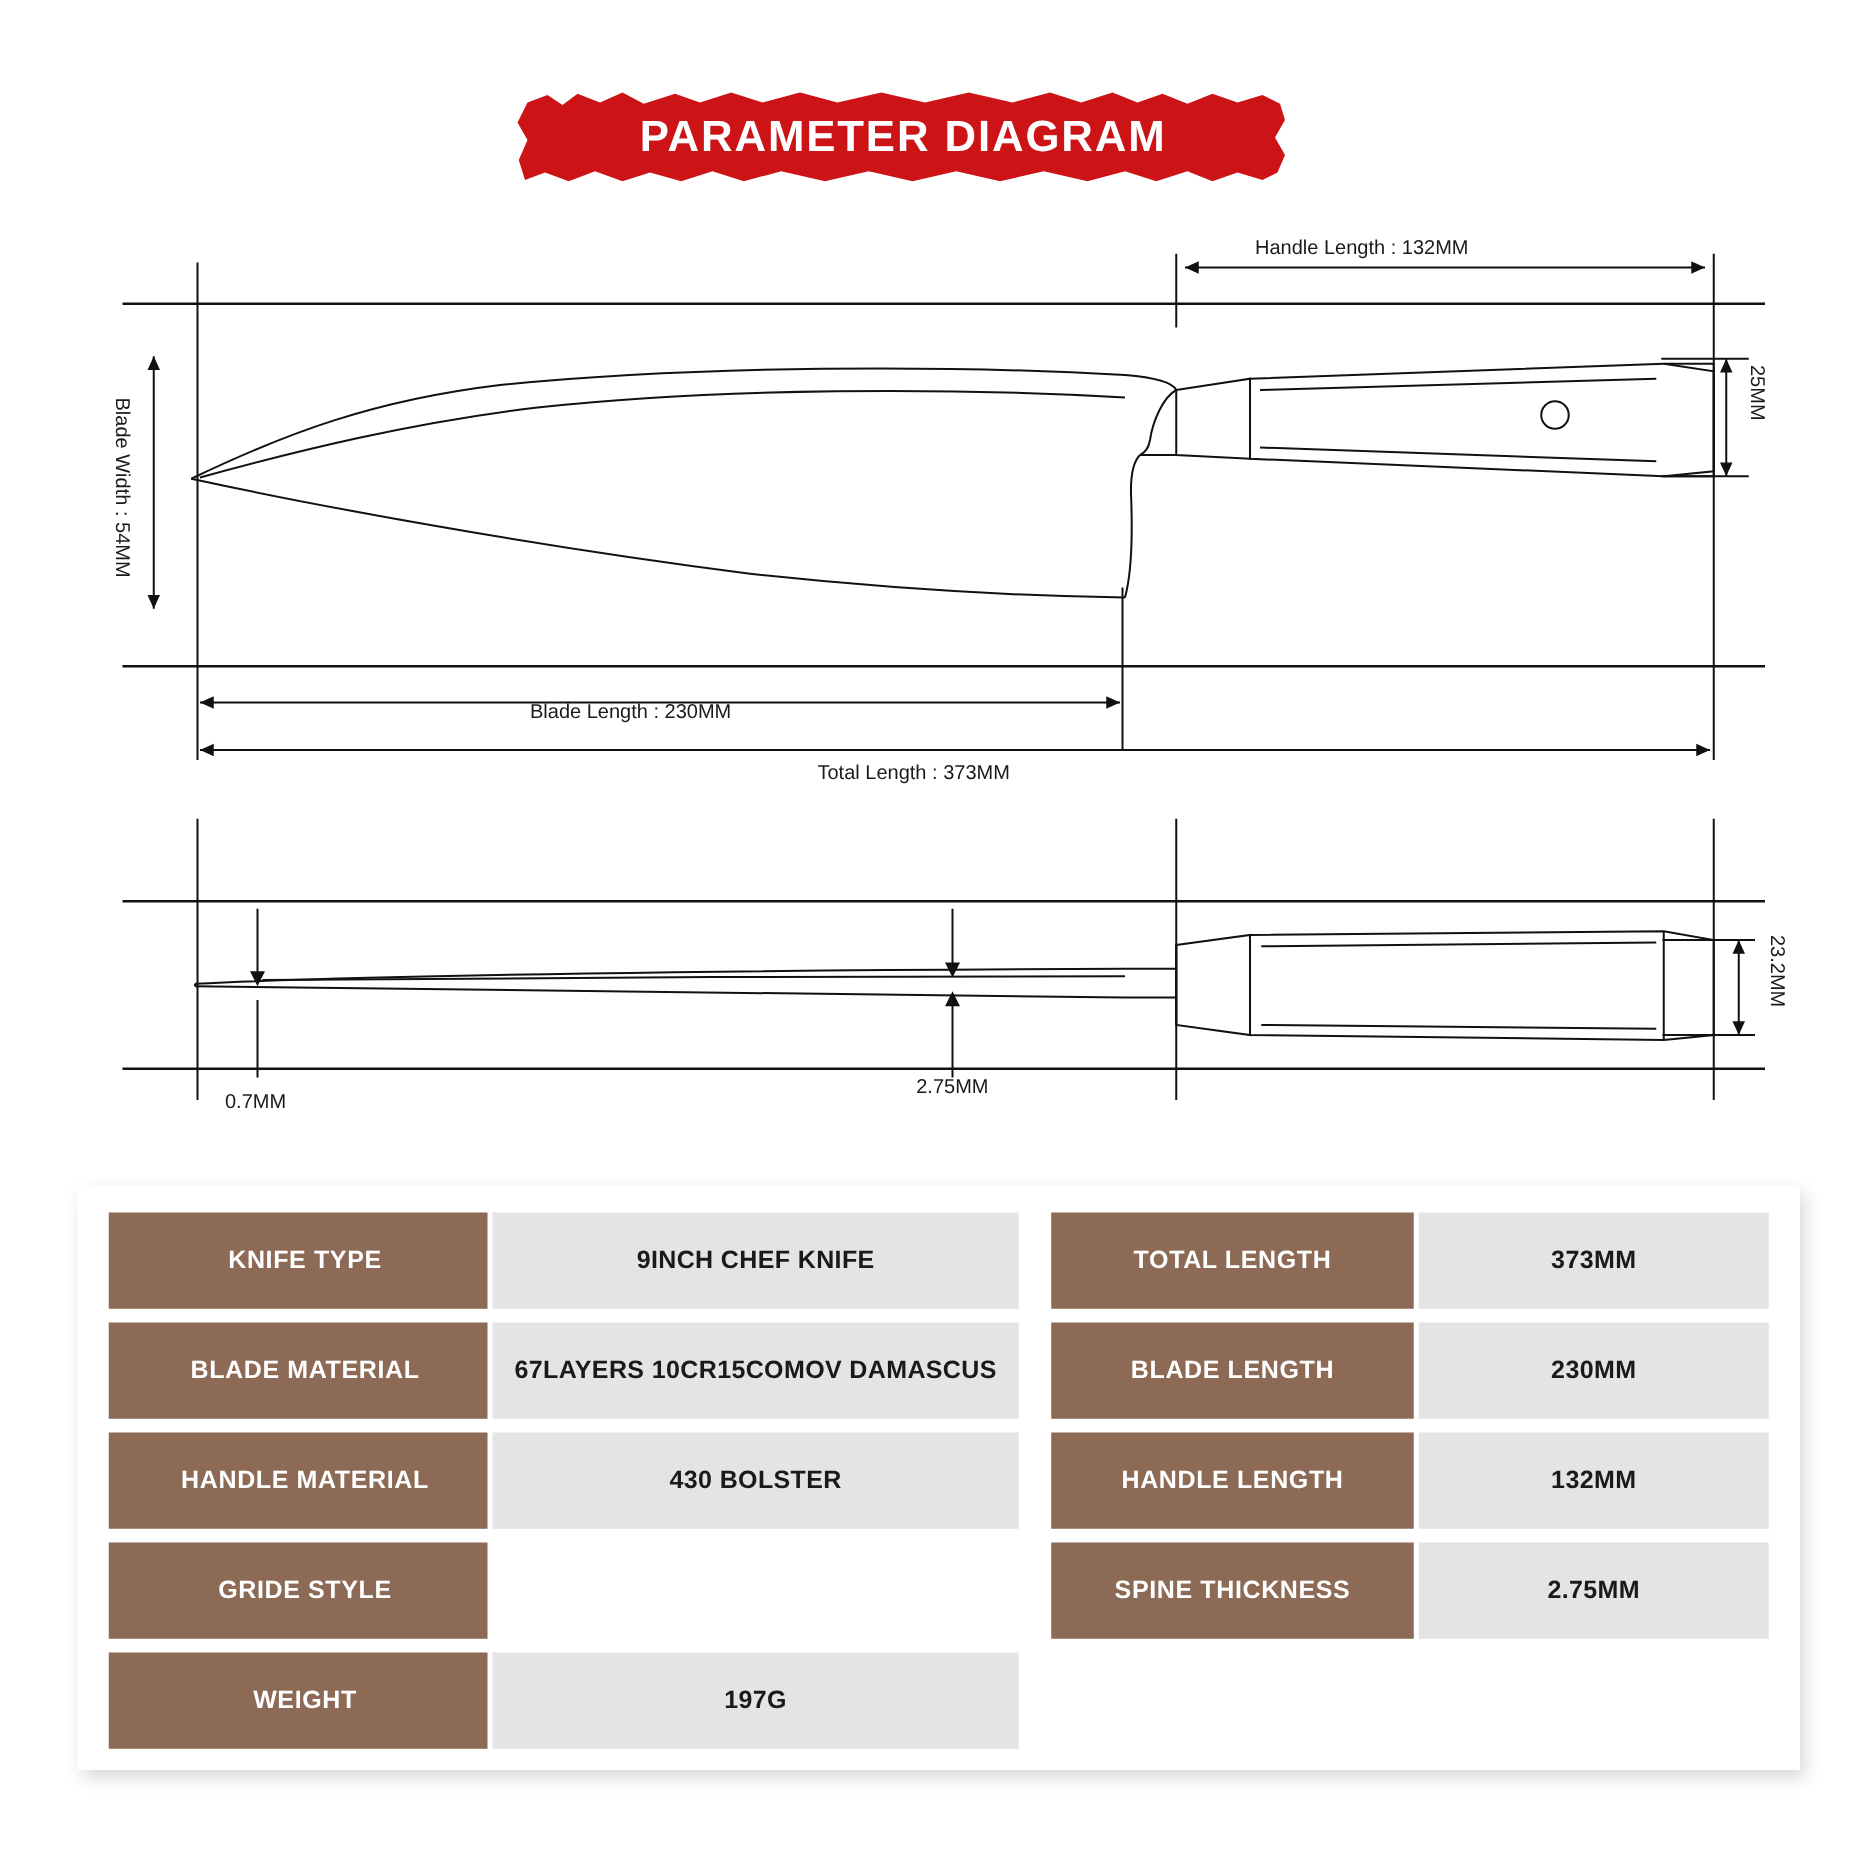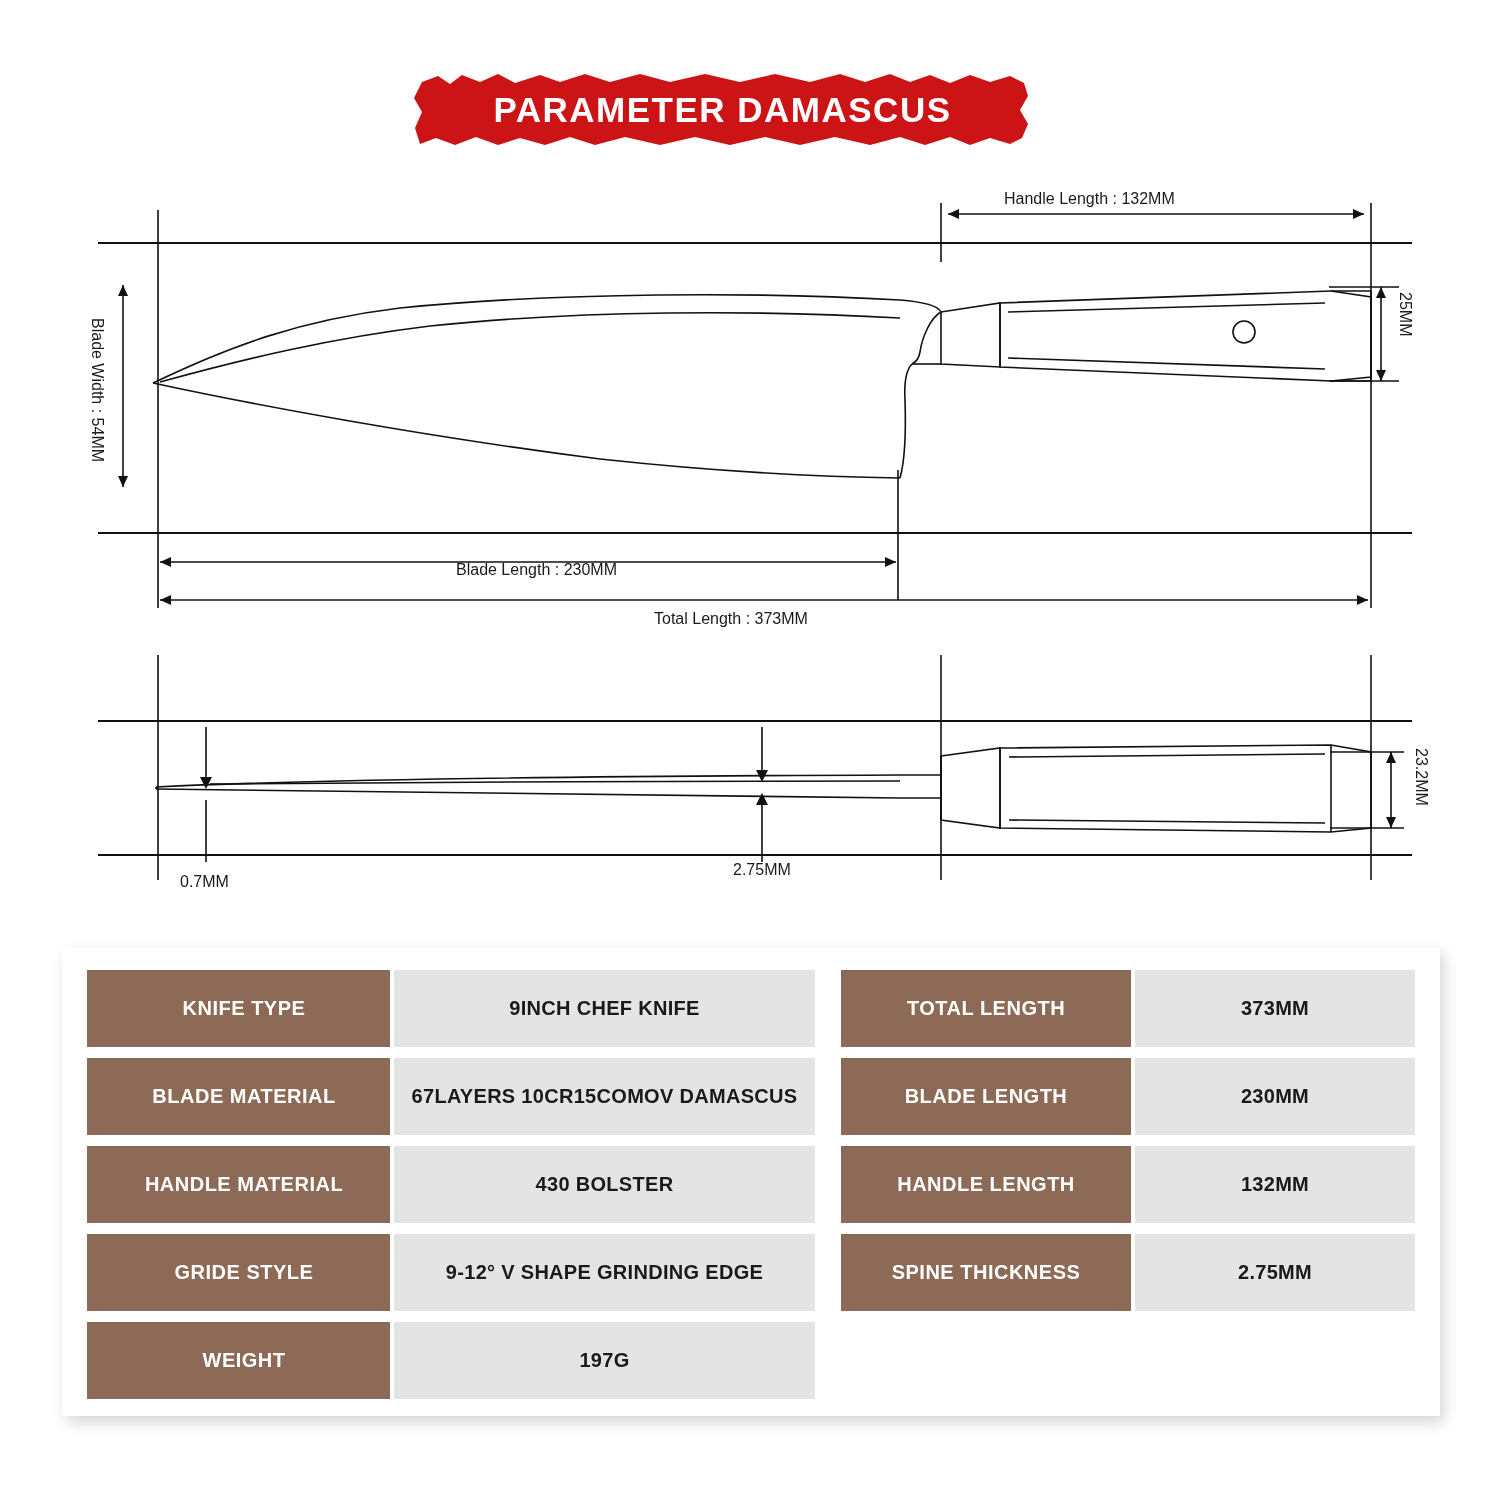--- a/index.html
+++ b/index.html
@@ -120,21 +120,21 @@
 <div class="title-banner">
   <svg width="625" height="84" viewBox="0 0 625 84">
     <path d="M12,14 L28,8 L40,16 L52,7 L70,14 L88,6 L105,15 L130,7 L150,14 L175,6 L200,14 L230,6
              L260,14 L295,6 L330,14 L365,6 L400,14 L430,6 L455,14 L480,6 L500,14 L520,7 L540,15
              L560,7 L580,14 L600,8 L614,15
              L618,28 L610,42 L618,56 L612,70 L600,76 L580,70 L560,77 L540,69 L515,77 L490,69
              L460,77 L425,69 L390,77 L355,69 L320,77 L285,69 L250,77 L215,69 L185,77 L160,69
              L135,77 L110,70 L88,77 L66,69 L45,77 L26,70 L10,76 L5,60 L12,44 L4,30 Z" fill="#cc1417"></path>
     <path d="M592,22 L604,18 L606,36 L594,40 Z" fill="#ffffff" opacity="0.0"></path>
   </svg>
-  <div class="title-text">PARAMETER DAMASCUS</div>
+  <div class="title-text">PARAMETER DIAGRAM</div>
 </div>
 
 <svg id="diagram" viewBox="0 0 1500 1500">
   <g stroke="#111" fill="none" stroke-width="1.6">
 
     <line x1="98" y1="243" x2="1412" y2="243" stroke-width="2"></line>
 
     <line x1="98" y1="533" x2="1412" y2="533" stroke-width="2"></line>
 
     <line x1="158" y1="210" x2="158" y2="608"></line>
@@ -221,21 +221,21 @@
     <path d="M1000,748 L1331,745 L1371,752 L1371,828 L1331,832 L1000,828 Z"></path>
     <path d="M1009,757 L1325,754"></path>
     <path d="M1009,820 L1325,823"></path>
     <path d="M1331,745 L1331,832"></path>
   </g>
 </svg>
 
 <div class="dim-label" style="left:1004px; top:190px;">Handle Length : 132MM</div>
 <div class="dim-label vert" style="left:88px; top:318px;">Blade Width : 54MM</div>
 <div class="dim-label vert" style="left:1396px; top:292px;">25MM</div>
-<div class="dim-label" style="left:424px; top:561px;margin-left:32px;">Blade Length : 230MM</div>
+<div class="dim-label" style="left:424px; top:561px;">Blade Length : 230MM</div>
 <div class="dim-label" style="left:654px; top:610px;">Total Length : 373MM</div>
 
 <div class="dim-label" style="left:180px; top:857px;margin-top:16px;">0.7MM</div>
 <div class="dim-label" style="left:733px; top:861px;">2.75MM</div>
 <div class="dim-label vert" style="left:1412px; top:748px;">23.2MM</div>
 
 <div class="spec-card">
   <div class="spec-grid">
 
     <div class="spec-col left">
@@ -246,21 +246,20 @@
       <div class="spec-row">
         <div class="spec-key">BLADE MATERIAL</div>
         <div class="spec-val">67LAYERS 10CR15COMOV DAMASCUS</div>
       </div>
       <div class="spec-row">
         <div class="spec-key">HANDLE MATERIAL</div>
         <div class="spec-val">430 BOLSTER</div>
       </div>
       <div class="spec-row">
         <div class="spec-key">GRIDE STYLE</div>
-        <div class="spec-val">9-12° V SHAPE GRINDING EDGE</div>
       </div>
       <div class="spec-row">
         <div class="spec-key">WEIGHT</div>
         <div class="spec-val">197G</div>
       </div>
     </div>
 
     <div class="spec-col right">
       <div class="spec-row">
         <div class="spec-key">TOTAL LENGTH</div>

